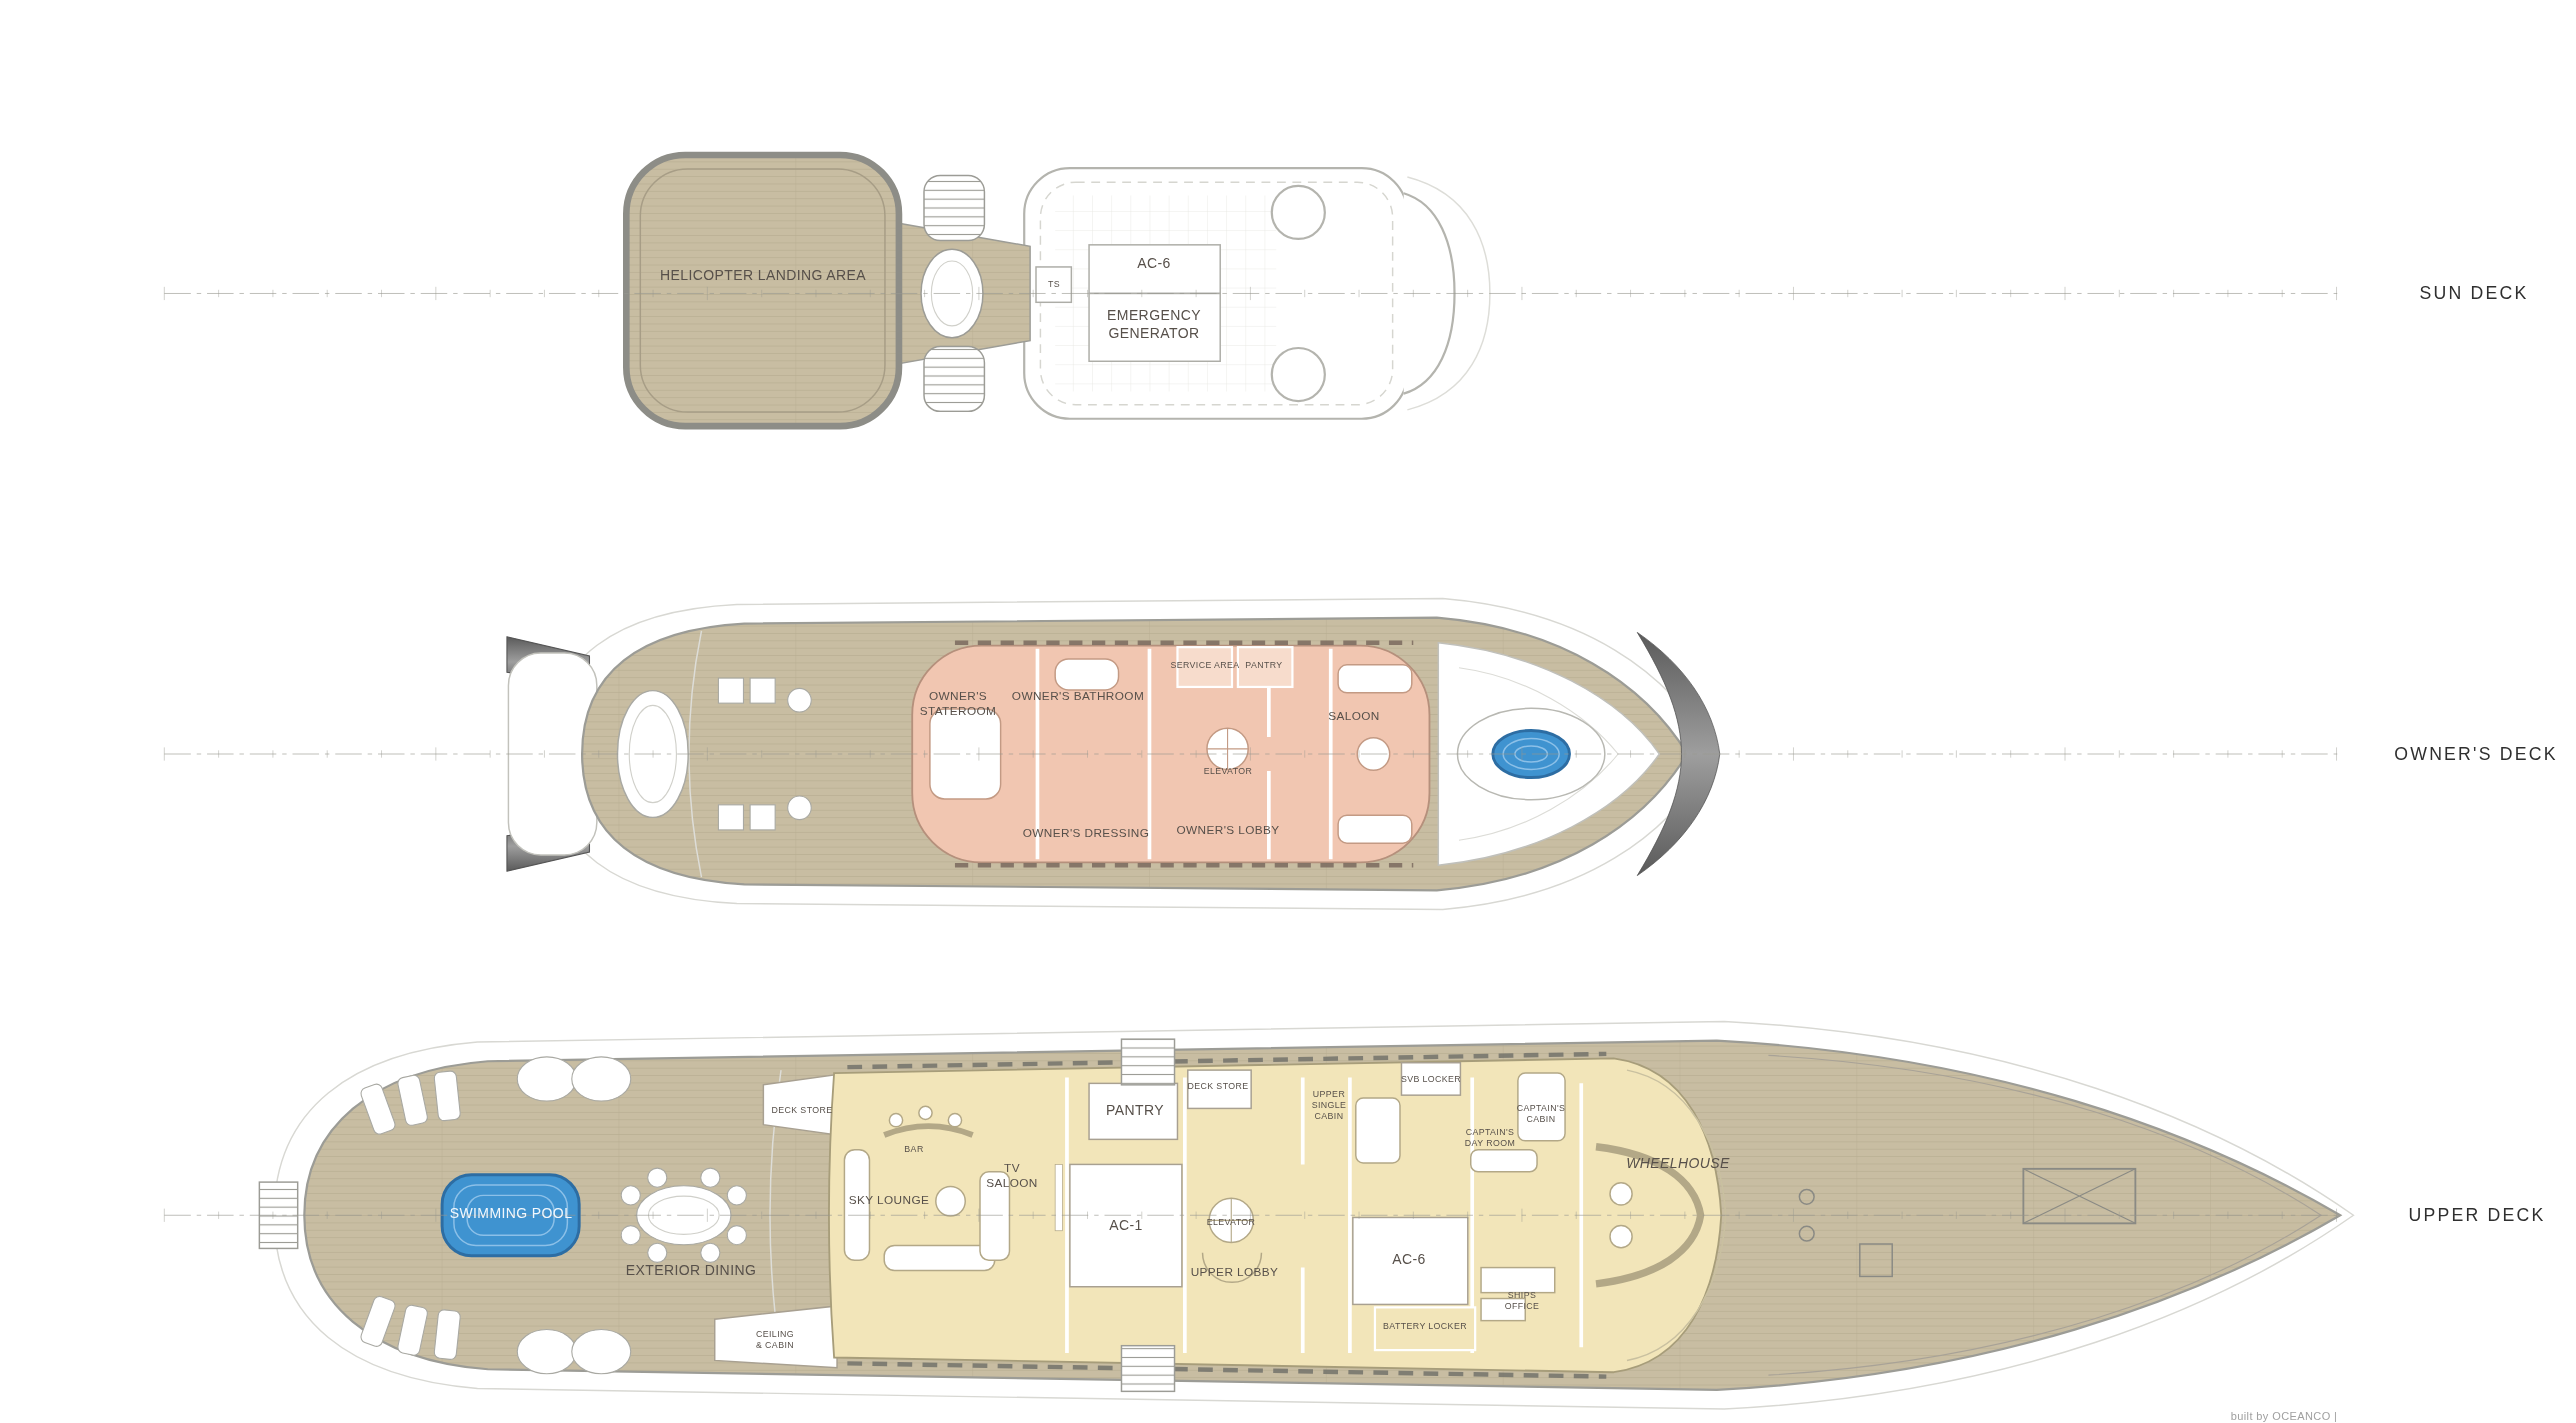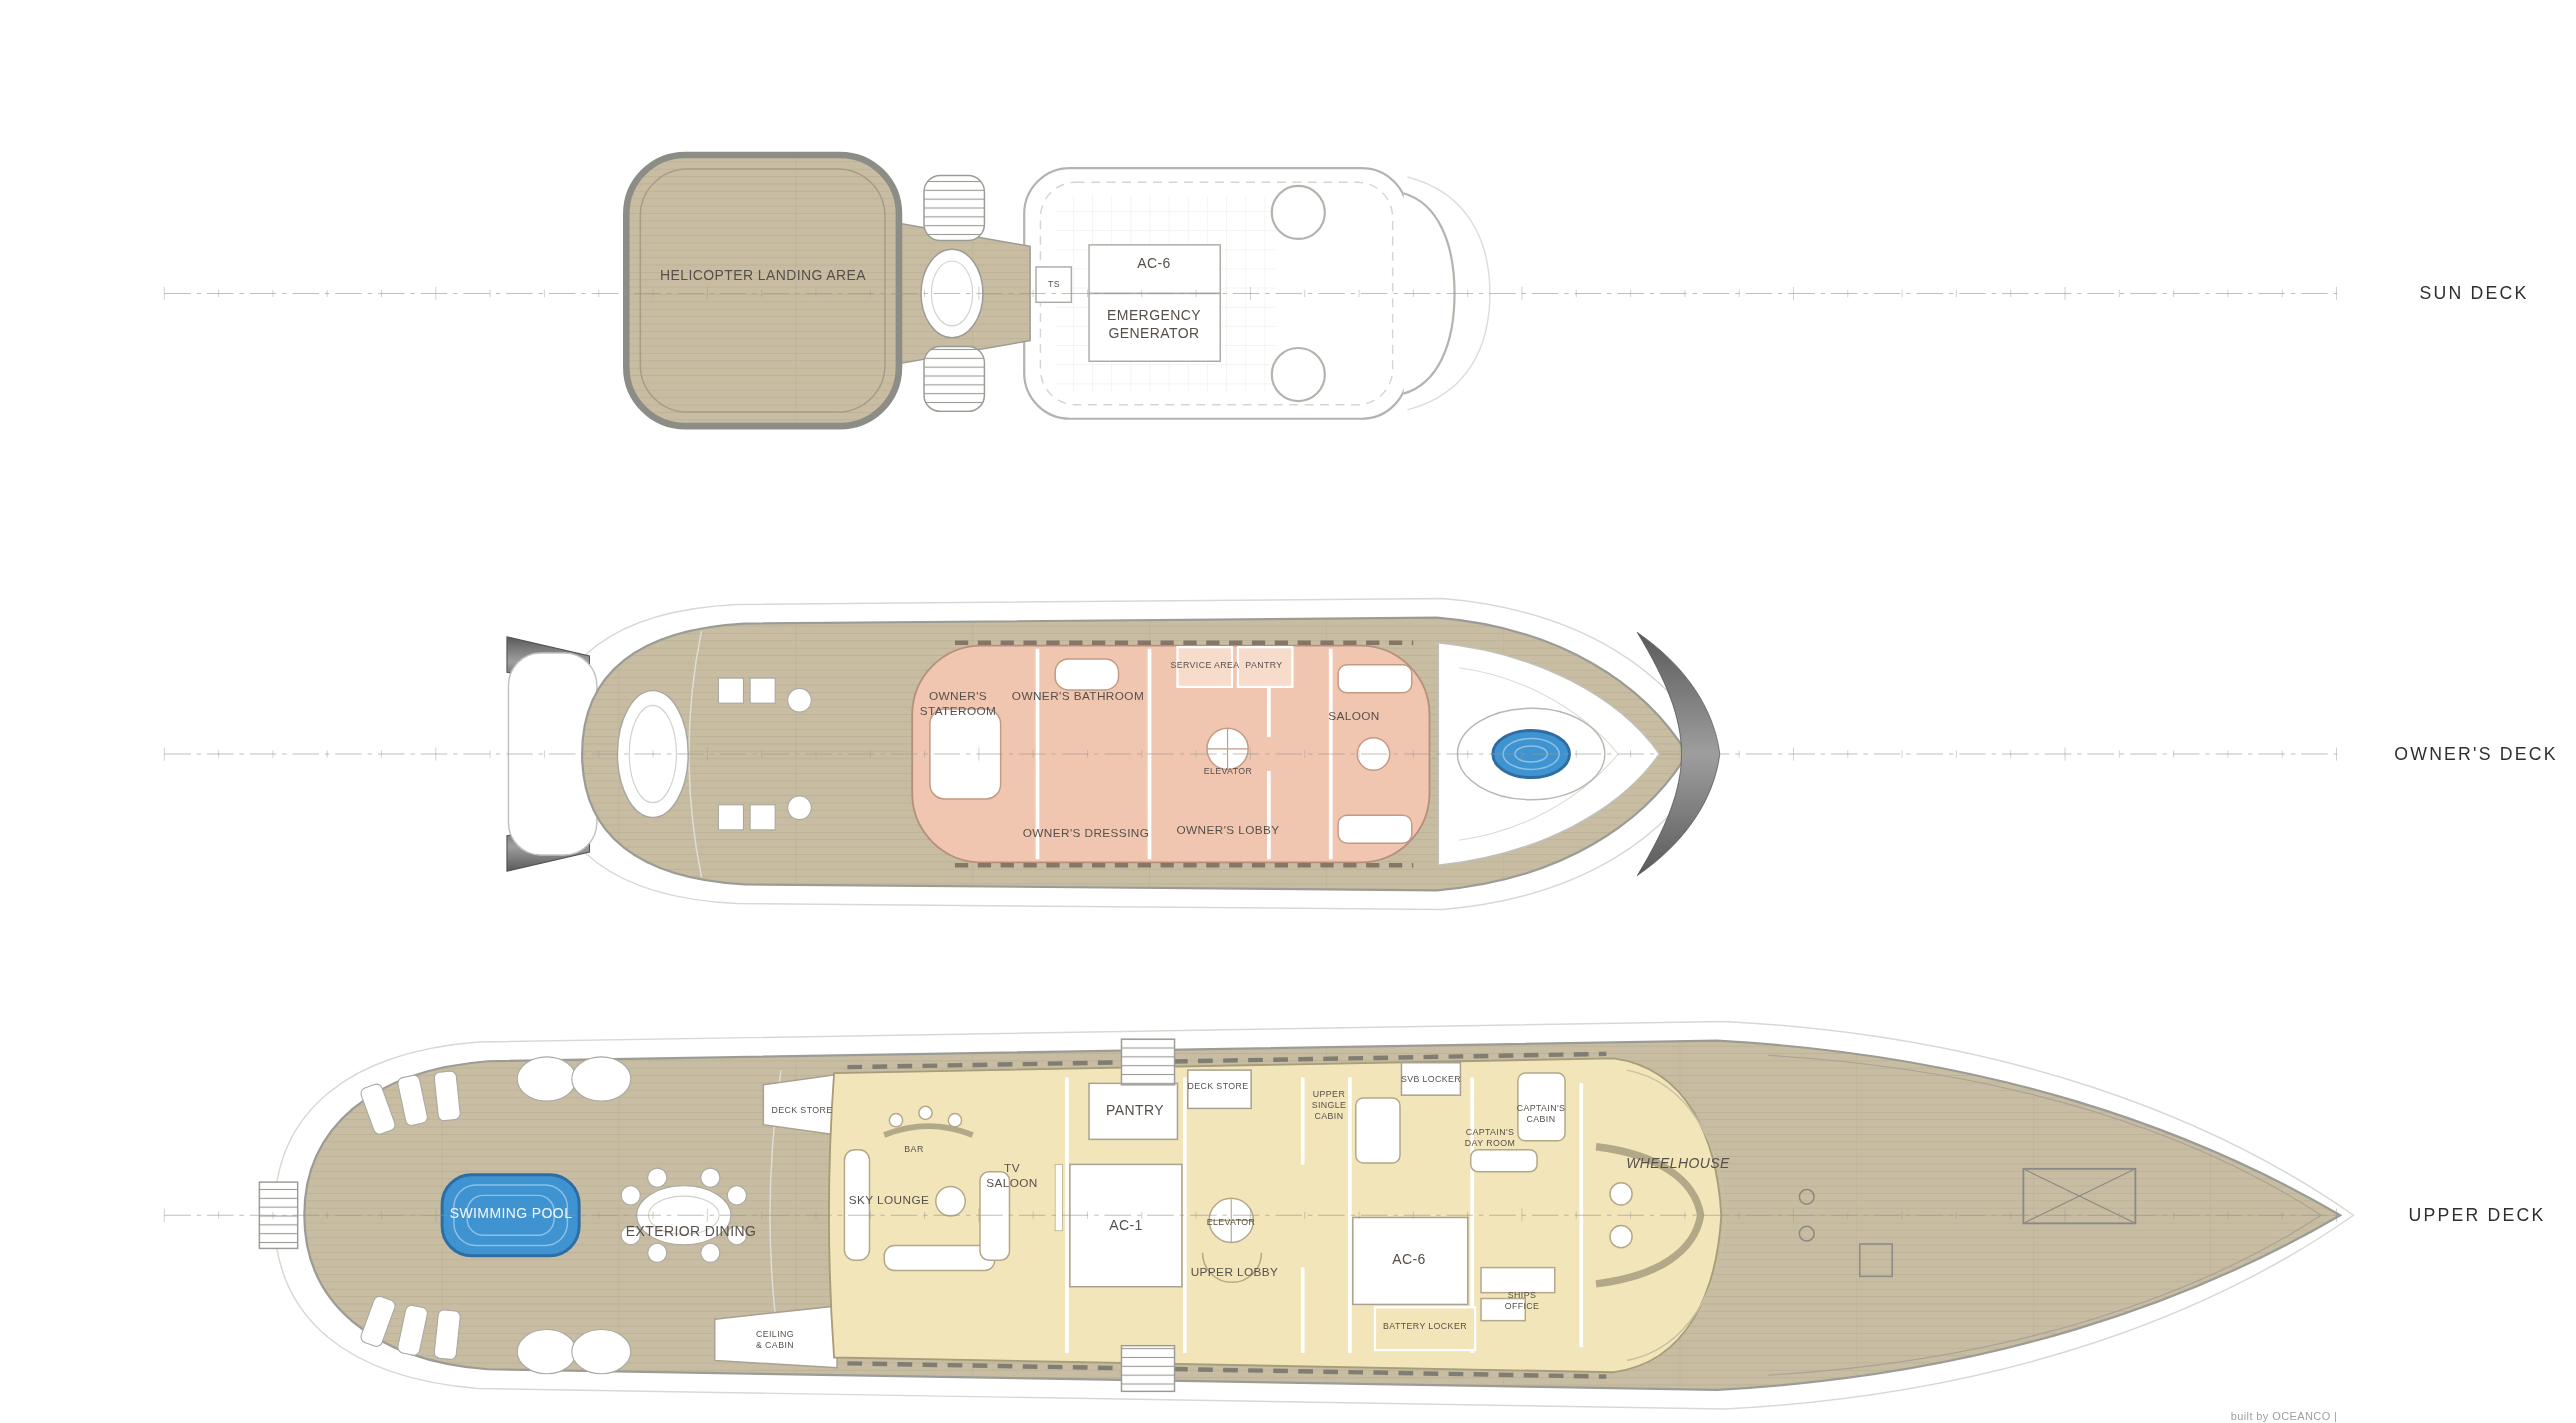--- a/index.html
+++ b/index.html
@@ -199,21 +199,21 @@
 <div class="lbl t3" style="left:1078px;top:696px;">OWNER'S BATHROOM</div>
 <div class="lbl t1" style="left:1205px;top:665px;">SERVICE AREA</div>
 <div class="lbl t1" style="left:1264px;top:665px;">PANTRY</div>
 <div class="lbl t3" style="left:1354px;top:716px;">SALOON</div>
 <div class="lbl t1" style="left:1228px;top:771px;">ELEVATOR</div>
 <div class="lbl t3" style="left:1086px;top:833px;">OWNER'S DRESSING</div>
 <div class="lbl t3" style="left:1228px;top:830px;">OWNER'S LOBBY</div>
 <div class="deckname" style="left:2476px;top:754px;">OWNER'S DECK</div>
 
 <div class="lbl t2 wlbl" style="left:511px;top:1214px;">SWIMMING POOL</div>
-<div class="lbl t2" style="left:691px;top:1232px;">EXTERIOR DINING</div>
+<div class="lbl t2" style="left:691px;top:1271px;">EXTERIOR DINING</div>
 <div class="lbl t1" style="left:802px;top:1110px;">DECK STORE</div>
 <div class="lbl t1" style="left:914px;top:1149px;">BAR</div>
 <div class="lbl t3" style="left:889px;top:1200px;">SKY LOUNGE</div>
 <div class="lbl t3" style="left:1012px;top:1176px;">TV
 SALOON</div>
 <div class="lbl t2" style="left:1135px;top:1111px;">PANTRY</div>
 <div class="lbl t1" style="left:1218px;top:1086px;">DECK STORE</div>
 <div class="lbl t2" style="left:1126px;top:1226px;">AC-1</div>
 <div class="lbl t3" style="left:1231px;top:1272px;padding-left:7px;">UPPER LOBBY</div>
 <div class="lbl t1" style="left:1231px;top:1222px;">ELEVATOR</div>

